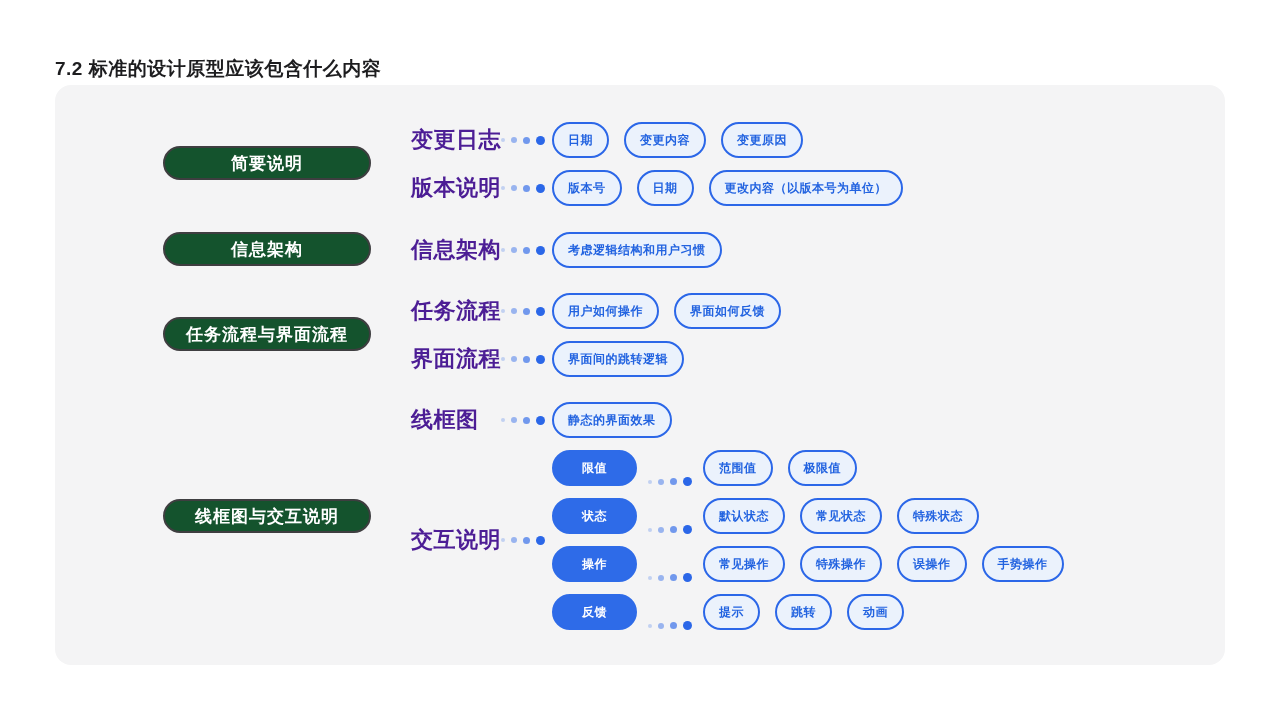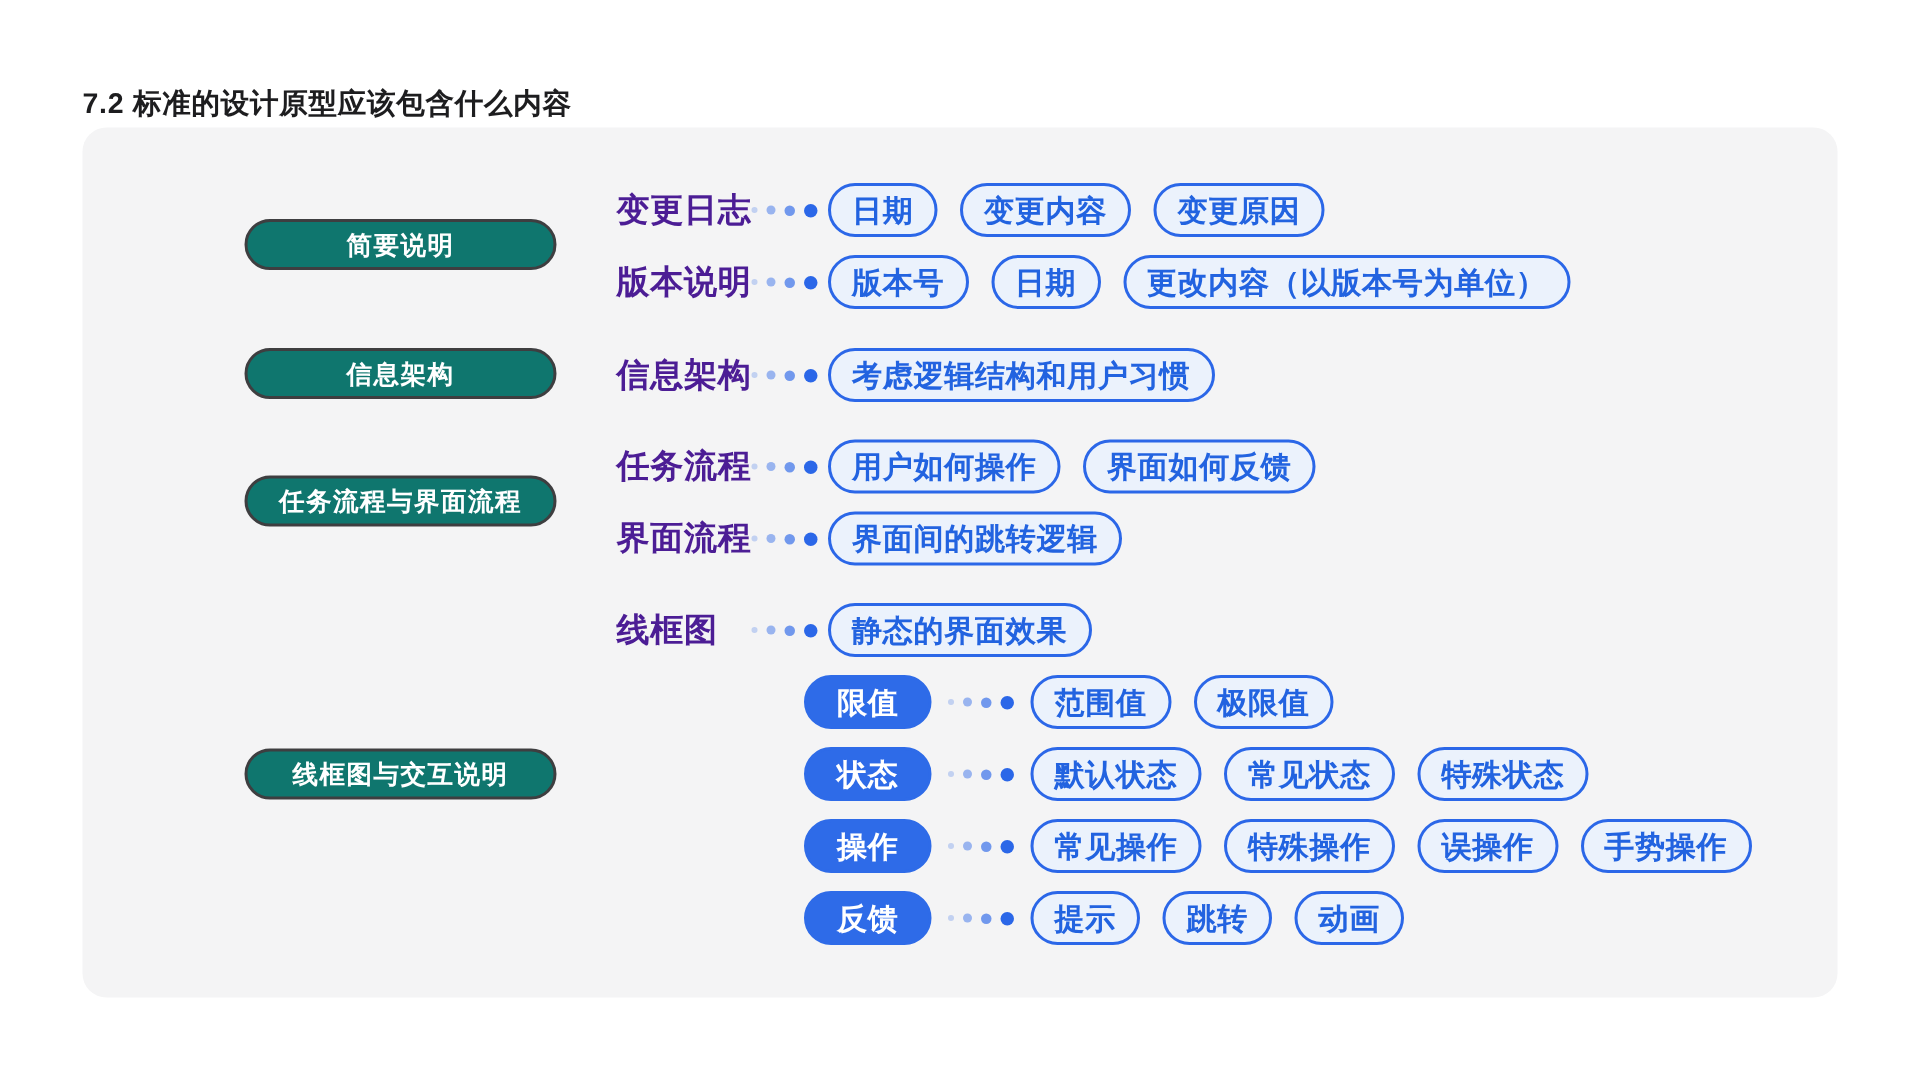--- a/index.html
+++ b/index.html
@@ -10,21 +10,21 @@
   .page-title{
     position:absolute;left:55px;top:56px;font-size:19px;font-weight:bold;color:#1d1d1f;
     letter-spacing:.5px;
   }
   .panel{
     position:absolute;left:55px;top:85px;width:1170px;height:580px;
     background:#f4f4f5;border-radius:16px;
   }
   .dark-pill{
     position:absolute;left:108px;width:208px;height:34px;box-sizing:border-box;
-    background:#0f766e;border:2px solid #3e3e40;border-radius:999px;
+    background:#14532d;border:2px solid #3e3e40;border-radius:999px;
     color:#ffffff;font-size:17px;font-weight:600;letter-spacing:1px;
     display:flex;align-items:center;justify-content:center;
   }
   .row{
     position:absolute;left:356px;height:36px;display:flex;align-items:center;
   }
   .row-head{
     width:141px;box-sizing:border-box;padding-right:7px;
     display:flex;align-items:center;justify-content:space-between;flex:none;
   }
@@ -33,25 +33,25 @@
   }
   .dots{display:flex;align-items:center;gap:6px;flex:none;}
   .dots i{display:block;border-radius:50%;background:#2b67e8;}
   .dots i:nth-child(1){width:4px;height:4px;opacity:.25;}
   .dots i:nth-child(2){width:6px;height:6px;opacity:.45;}
   .dots i:nth-child(3){width:7px;height:7px;opacity:.65;}
   .dots i:nth-child(4){width:9px;height:9px;opacity:1;}
   .pills{display:flex;align-items:center;gap:15px;}
   .pill{
     height:36px;box-sizing:border-box;border:2px solid #2b67e8;border-radius:999px;
-    background:#ebf2fc;color:#2263e0;font-size:20px;font-weight:600;letter-spacing:.5px;
+    background:#ebf2fc;color:#2263e0;font-size:12px;font-weight:600;letter-spacing:.5px;
     display:flex;align-items:center;padding:0 14px;white-space:nowrap;
   }
   .subrow{
-    position:absolute;left:481px;height:36px;display:flex;align-items:center;
+    position:absolute;left:497px;height:36px;display:flex;align-items:flex-end;
   }
   .pill.filled{
     width:85px;justify-content:center;padding:0;
     background:#2e6be8;border-color:#2e6be8;color:#ffffff;
   }
   .sub-dots{width:66px;display:flex;justify-content:center;flex:none;}
 </style>
 </head>
 <body>
 
@@ -152,20 +152,31 @@
           <i></i>
           <i></i>
           <i></i>
         </span>
     </div>
     <div class="pills">
       <span class="pill">界面间的跳转逻辑</span>
     </div>
   </div>
 
+  <div class="row" style="top:437px">
+    <div class="row-head">
+      <span class="row-label">交互说明</span>
+      <span class="dots">
+          <i></i>
+          <i></i>
+          <i></i>
+          <i></i>
+        </span>
+    </div>
+  </div>
 
   <div class="subrow" style="top:365px">
     <span class="pill filled">限值</span>
     <span class="sub-dots">
       <span class="dots">
           <i></i>
           <i></i>
           <i></i>
           <i></i>
         </span>

